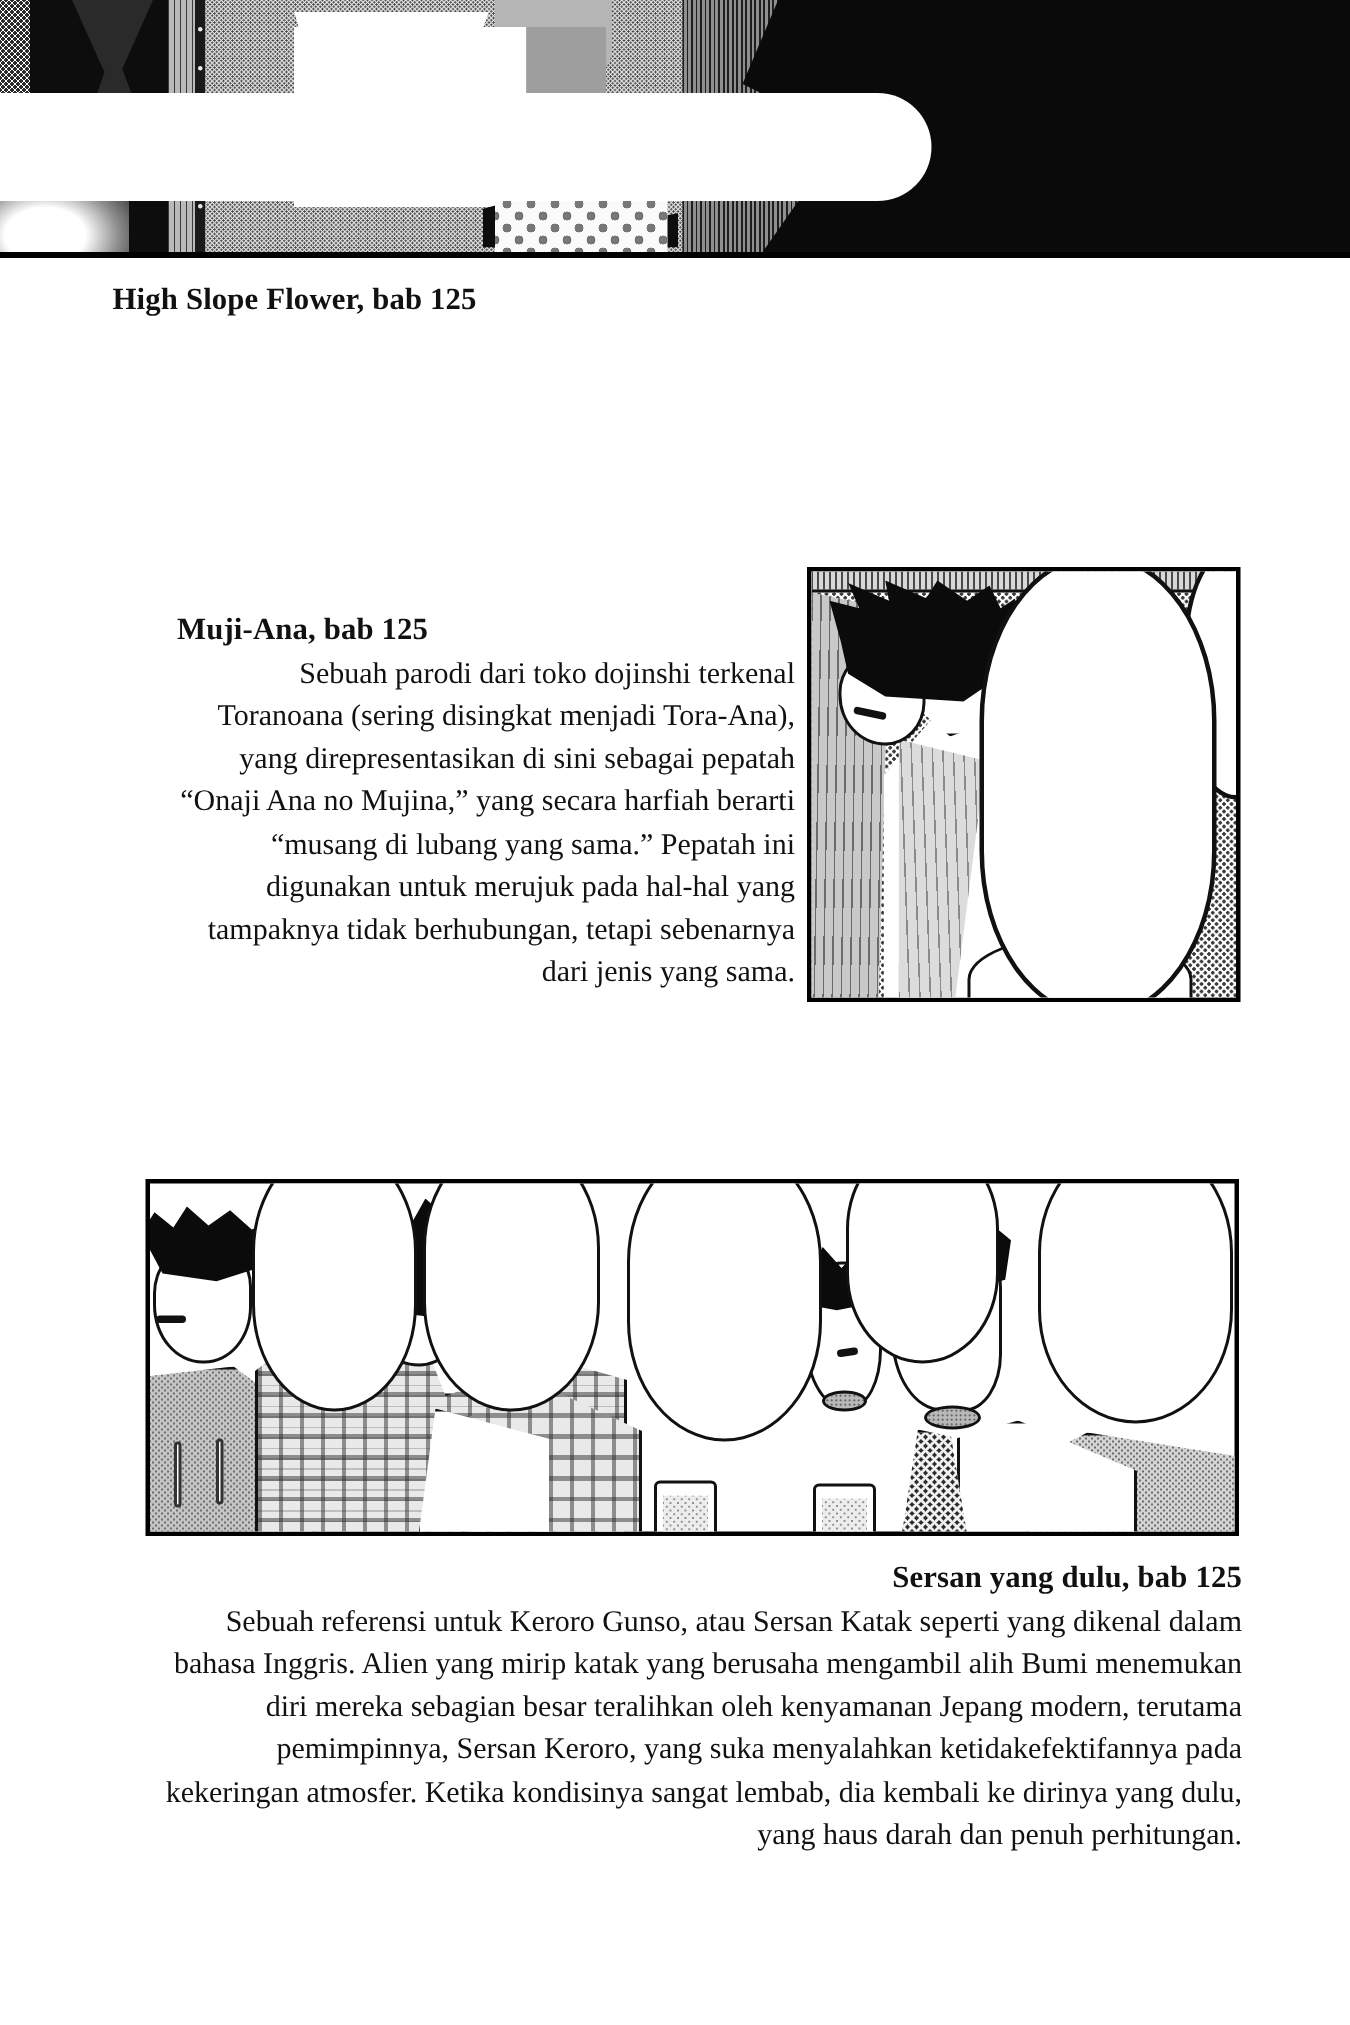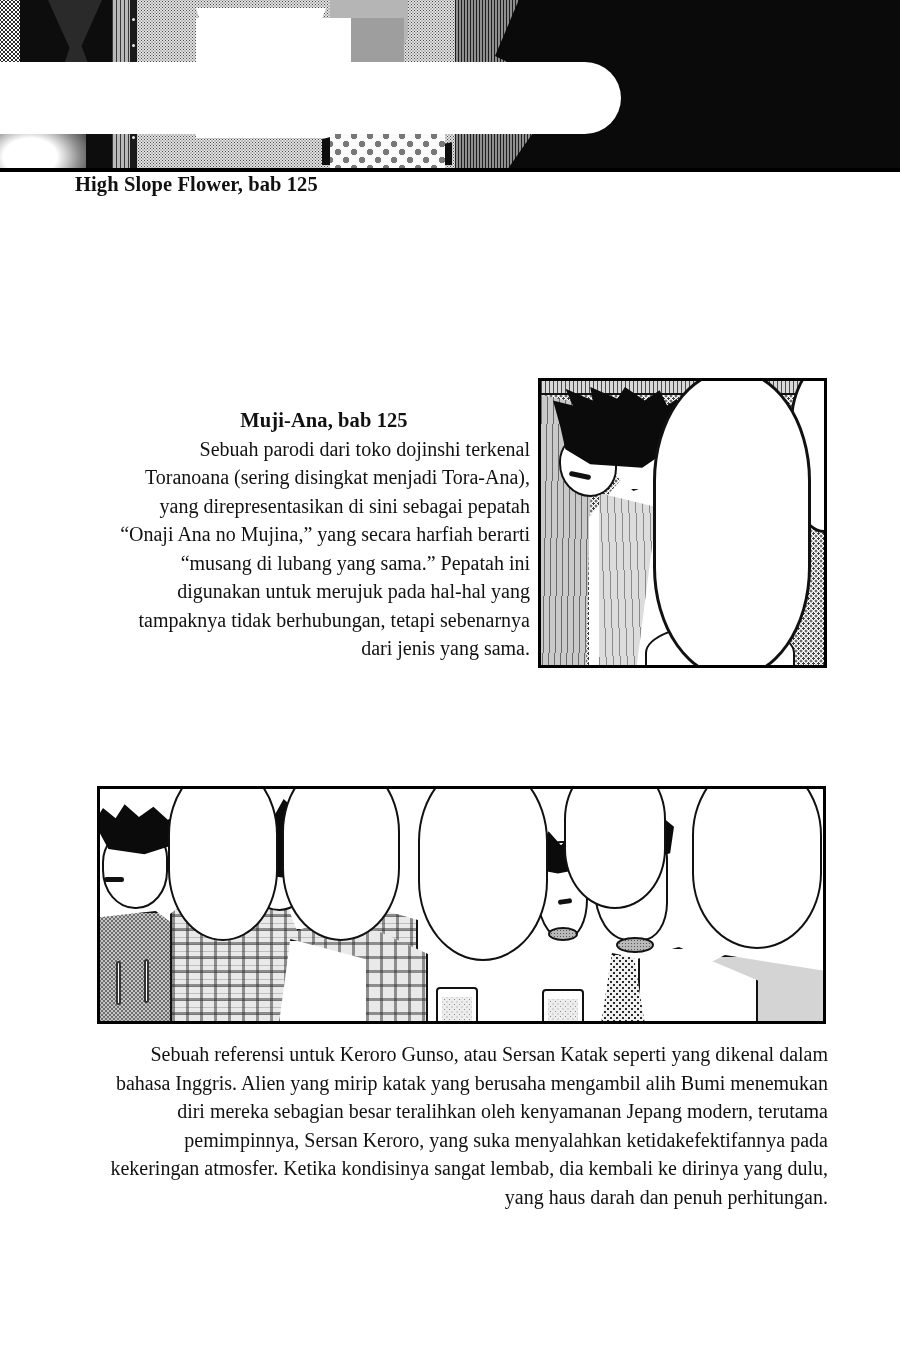--- a/index.html
+++ b/index.html
@@ -142,21 +142,21 @@
   .speech-bubble-top::before {
     content: "";
     position: absolute;
     left: -105px; top: 0; width: 110px; height: 72px;
     background: #ffffff;
   }
 
   
   .note-1 {
     position: absolute;
-    left: 75px; top: 172px; width: 755px;
+    left: 75px; top: 188px; width: 755px;
   }
   .note-title {
     font-weight: bold;
     font-size: 20.5px;
     letter-spacing: 0.1px;
     margin: 0 0 1px 0;
     line-height: 1.25;
   }
   .note-body {
     font-size: 20px;
@@ -164,21 +164,21 @@
     margin: 0;
     text-align: left;
   }
 
   
   .note-2 {
     position: absolute;
     left: 118px; top: 408px; width: 412px;
     text-align: right;
   }
-  .note-2 .note-title { text-align: center; font-size: 20.5px; }
+  .note-2 .note-title { text-align: left; font-size: 20.5px; }
   .note-2 .note-body { text-align: right; font-size: 20px; line-height: 1.425; }
 
   .panel-mid {
     position: absolute;
     left: 538px; top: 378px; width: 289px; height: 290px;
     border: 3px solid #000;
     background: #ffffff;
     overflow: hidden;
   }
   .pm-halftone {
@@ -548,14 +548,15 @@
   <div class="pb-glass pb-g2"></div>
 
   <div class="pb-bub pb-b1"></div>
   <div class="pb-bub pb-b2"></div>
   <div class="pb-bub pb-b3"></div>
   <div class="pb-bub pb-b4"></div>
   <div class="pb-bub pb-b5"></div>
 </div>
 
 <div class="note-3">
+  <div class="note-title">Sersan yang dulu, bab 125</div>
   <div class="note-body">Sebuah referensi untuk Keroro Gunso, atau Sersan Katak seperti yang dikenal dalam bahasa Inggris. Alien yang mirip katak yang berusaha mengambil alih Bumi menemukan diri mereka sebagian besar teralihkan oleh kenyamanan Jepang modern, terutama pemimpinnya, Sersan Keroro, yang suka menyalahkan ketidakefektifannya pada kekeringan atmosfer. Ketika kondisinya sangat lembab, dia kembali ke dirinya yang dulu, yang haus darah dan penuh perhitungan.</div>
 </div>
 
 </body></html>

